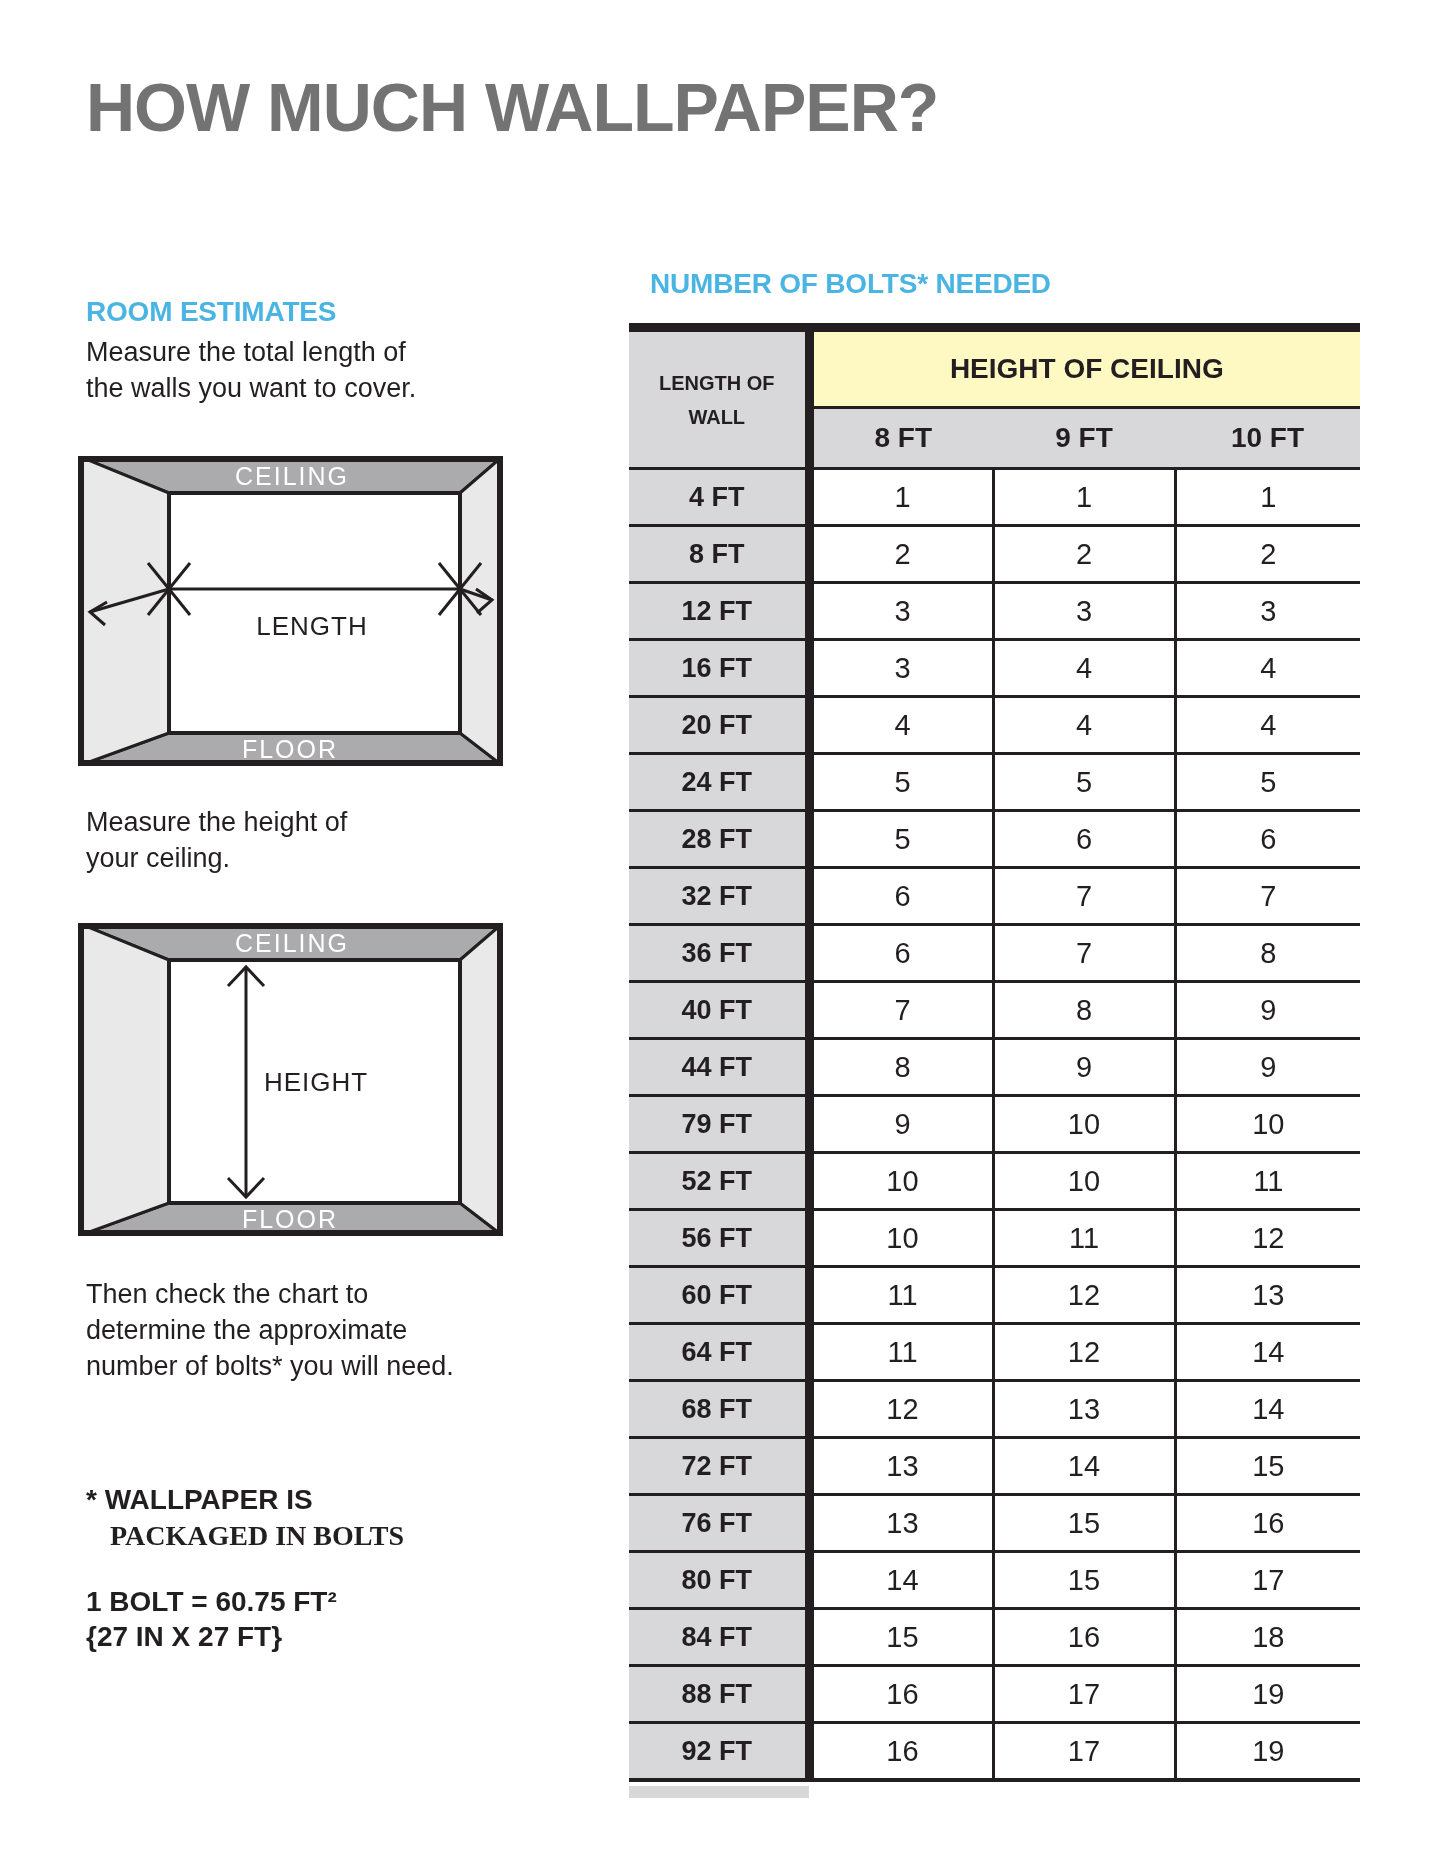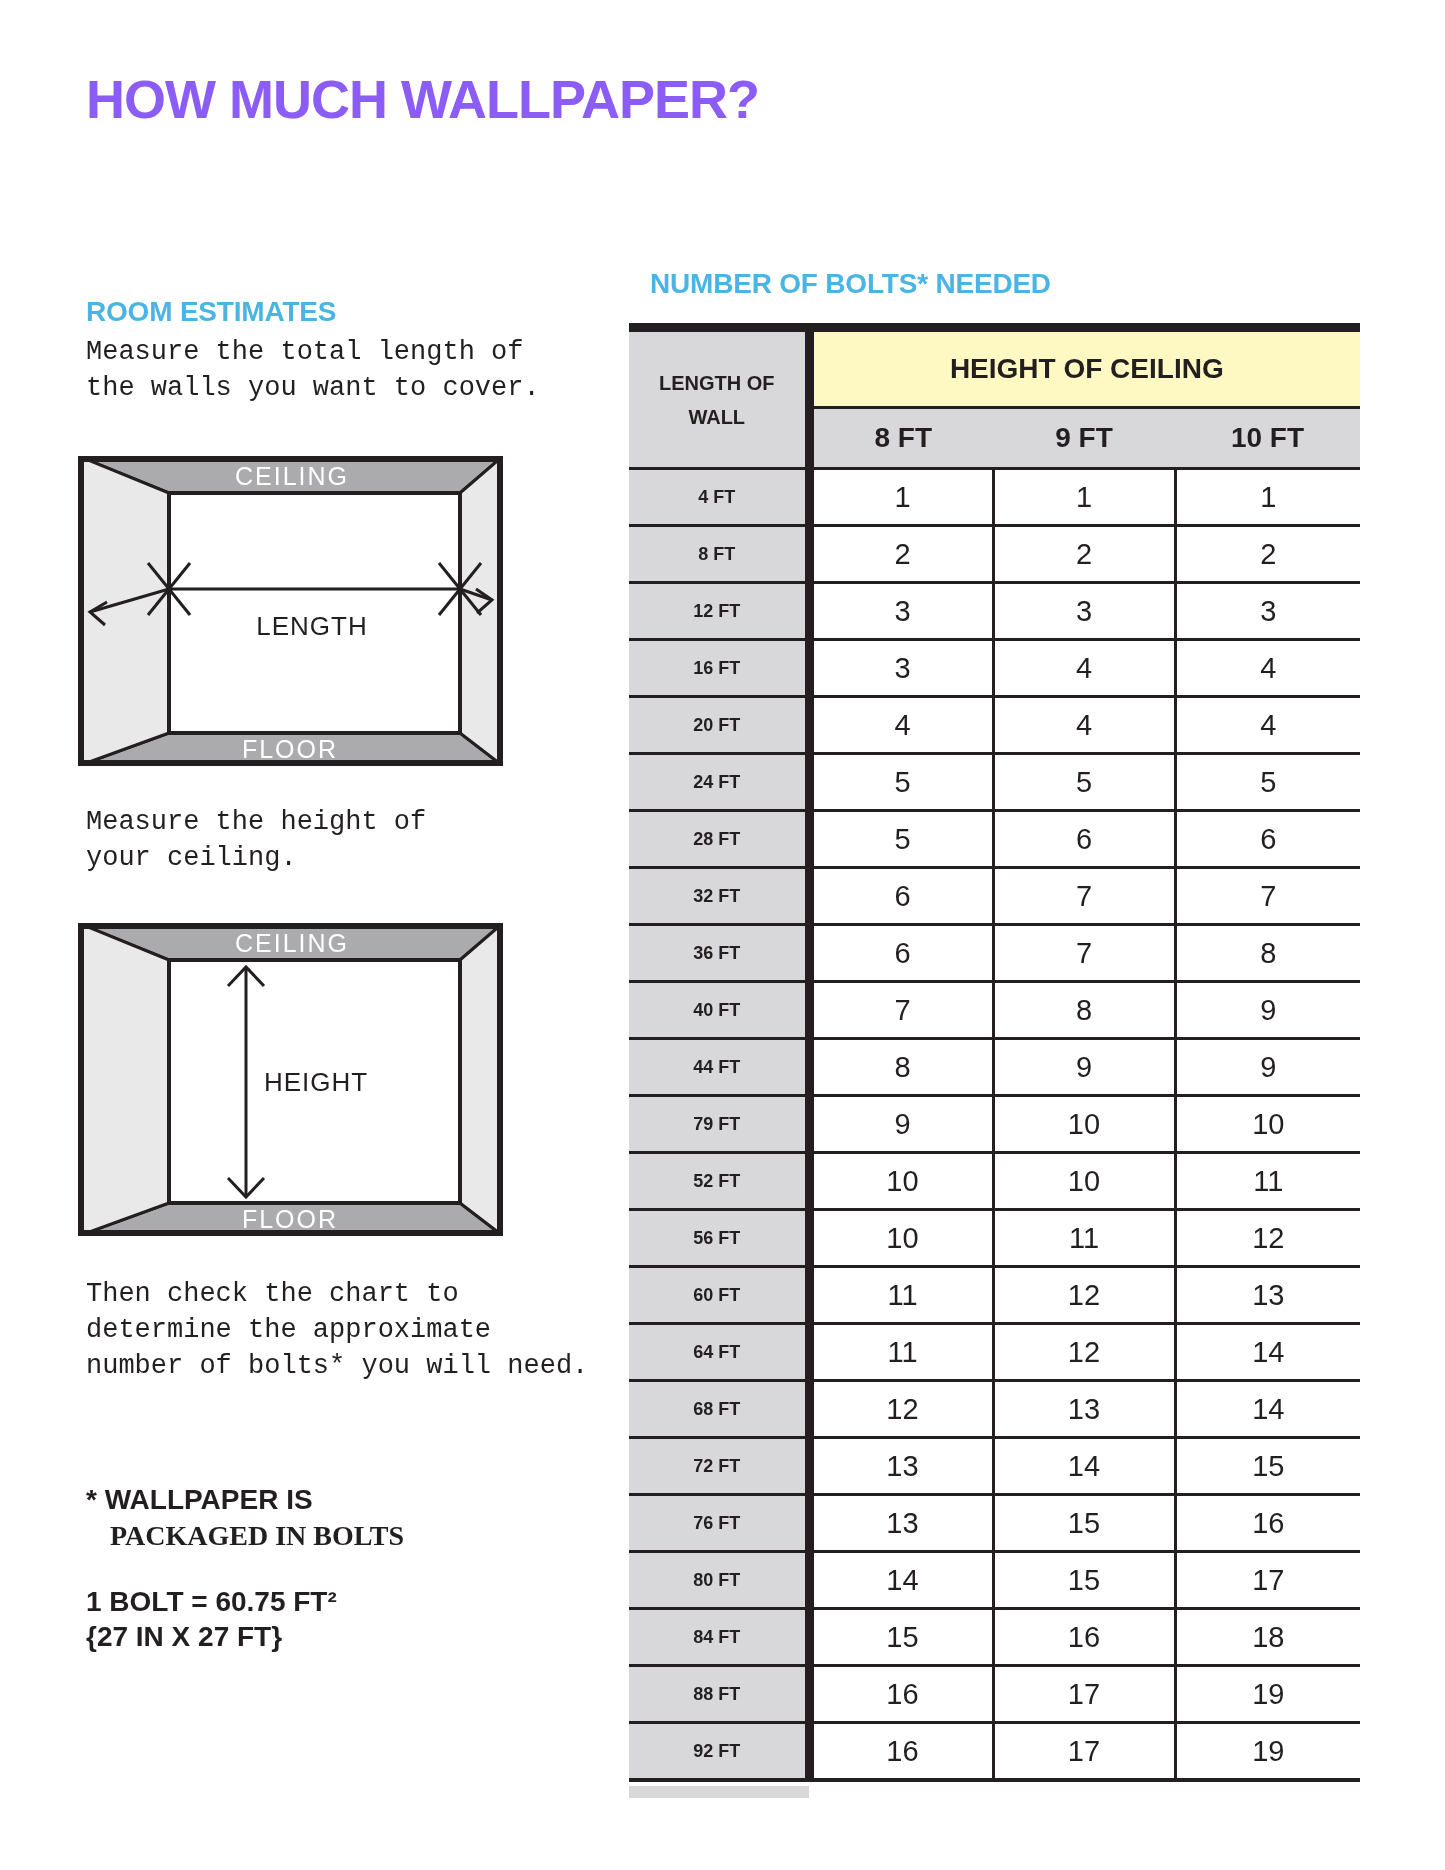--- a/index.html
+++ b/index.html
@@ -8,35 +8,34 @@
     width:1445px;height:1870px;
     background:#ffffff;
     font-family:"Liberation Sans", sans-serif;
     color:#231f20;
     overflow:hidden;
   }
   .abs{position:absolute;}
 
   .title{
     left:86px;top:68px;
-    font-size:54px;font-weight:bold;letter-spacing:-1px;
-    color:#8b5cf6;
+    font-size:68px;font-weight:bold;letter-spacing:-1px;
+    color:#737373;
     white-space:nowrap;
   }
   .section-heading{
     font-size:28px;font-weight:bold;letter-spacing:-0.2px;
     color:#4ab5e3;white-space:nowrap;
   }
   .h-left{left:86px;top:268px;margin-top:28px;}
   .h-right{left:650px;top:268px;}
 
   .body-text{
     font-size:27px;line-height:36px;color:#231f20;
     white-space:nowrap;
-    font-family:Liberation Mono, monospace;
   }
   .p1{left:86px;top:334px;}
   .p2{left:86px;top:804px;}
   .p3{left:86px;top:1276px;}
 
   .diagram{display:block;}
   .diag1{left:78px;top:456px;}
   .diag2{left:78px;top:923px;}
 
   .note{
@@ -88,21 +87,21 @@
   .bolt-table tbody td{
     height:54px;
     border-top:3px solid #231f20;
     border-bottom:3px solid #231f20;
     background:#ffffff;
     font-size:29px;font-weight:normal;
   }
   .bolt-table tbody td.rowlabel{
     background:#d8d8da;
     border-right:9px solid #231f20;
-    font-size:18px;font-weight:bold;
+    font-size:27px;font-weight:bold;
   }
   .bolt-table tbody td.val{border-left:3px solid #231f20;}
   .bolt-table tbody td.val:last-child{border-right:none;}
   .table-tab{
     left:629px;top:1786px;width:180px;height:12px;
     background:#d8d8da;
   }
 
   
   .svg-label-light{fill:#ffffff;font-size:25px;letter-spacing:2px;font-family:"Liberation Sans", sans-serif;}

